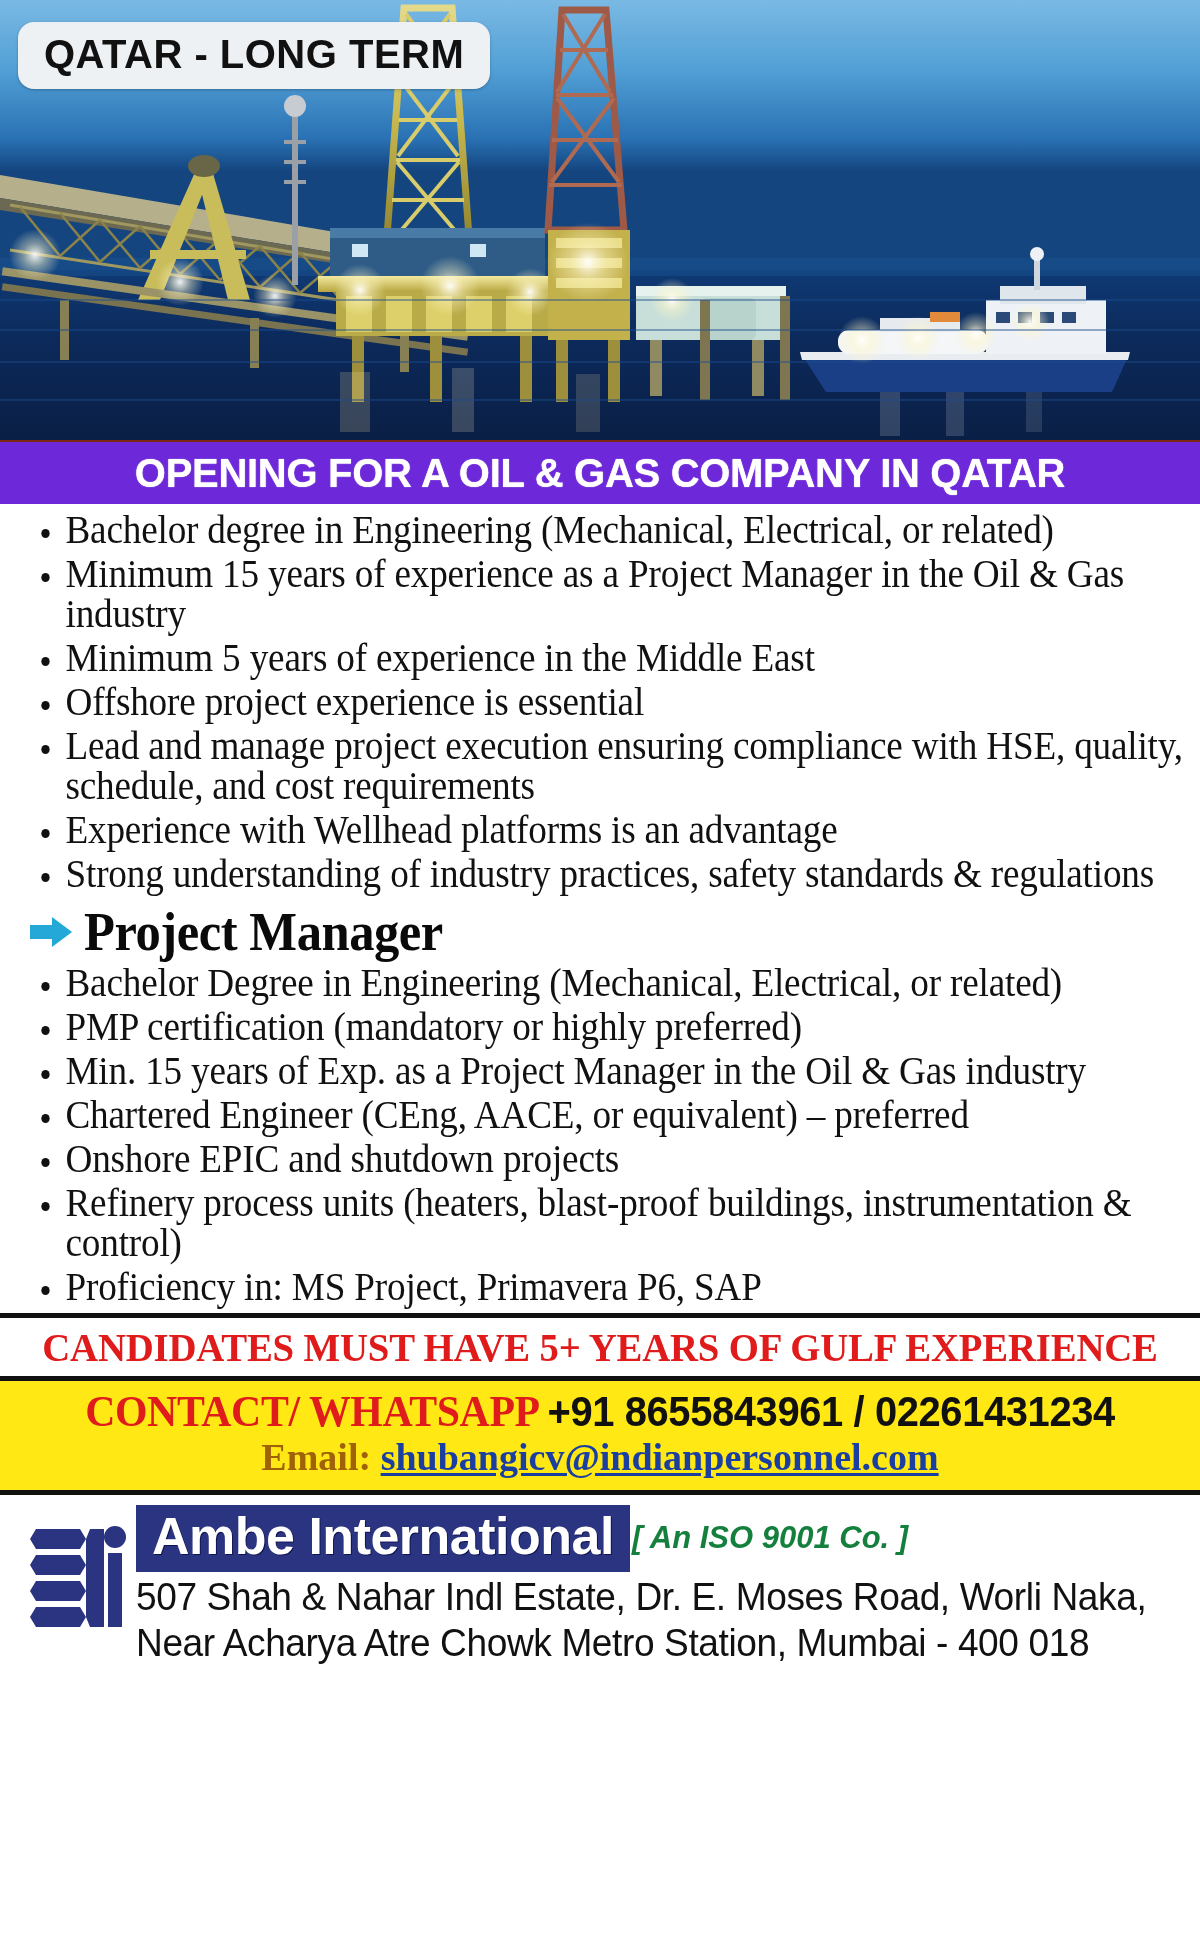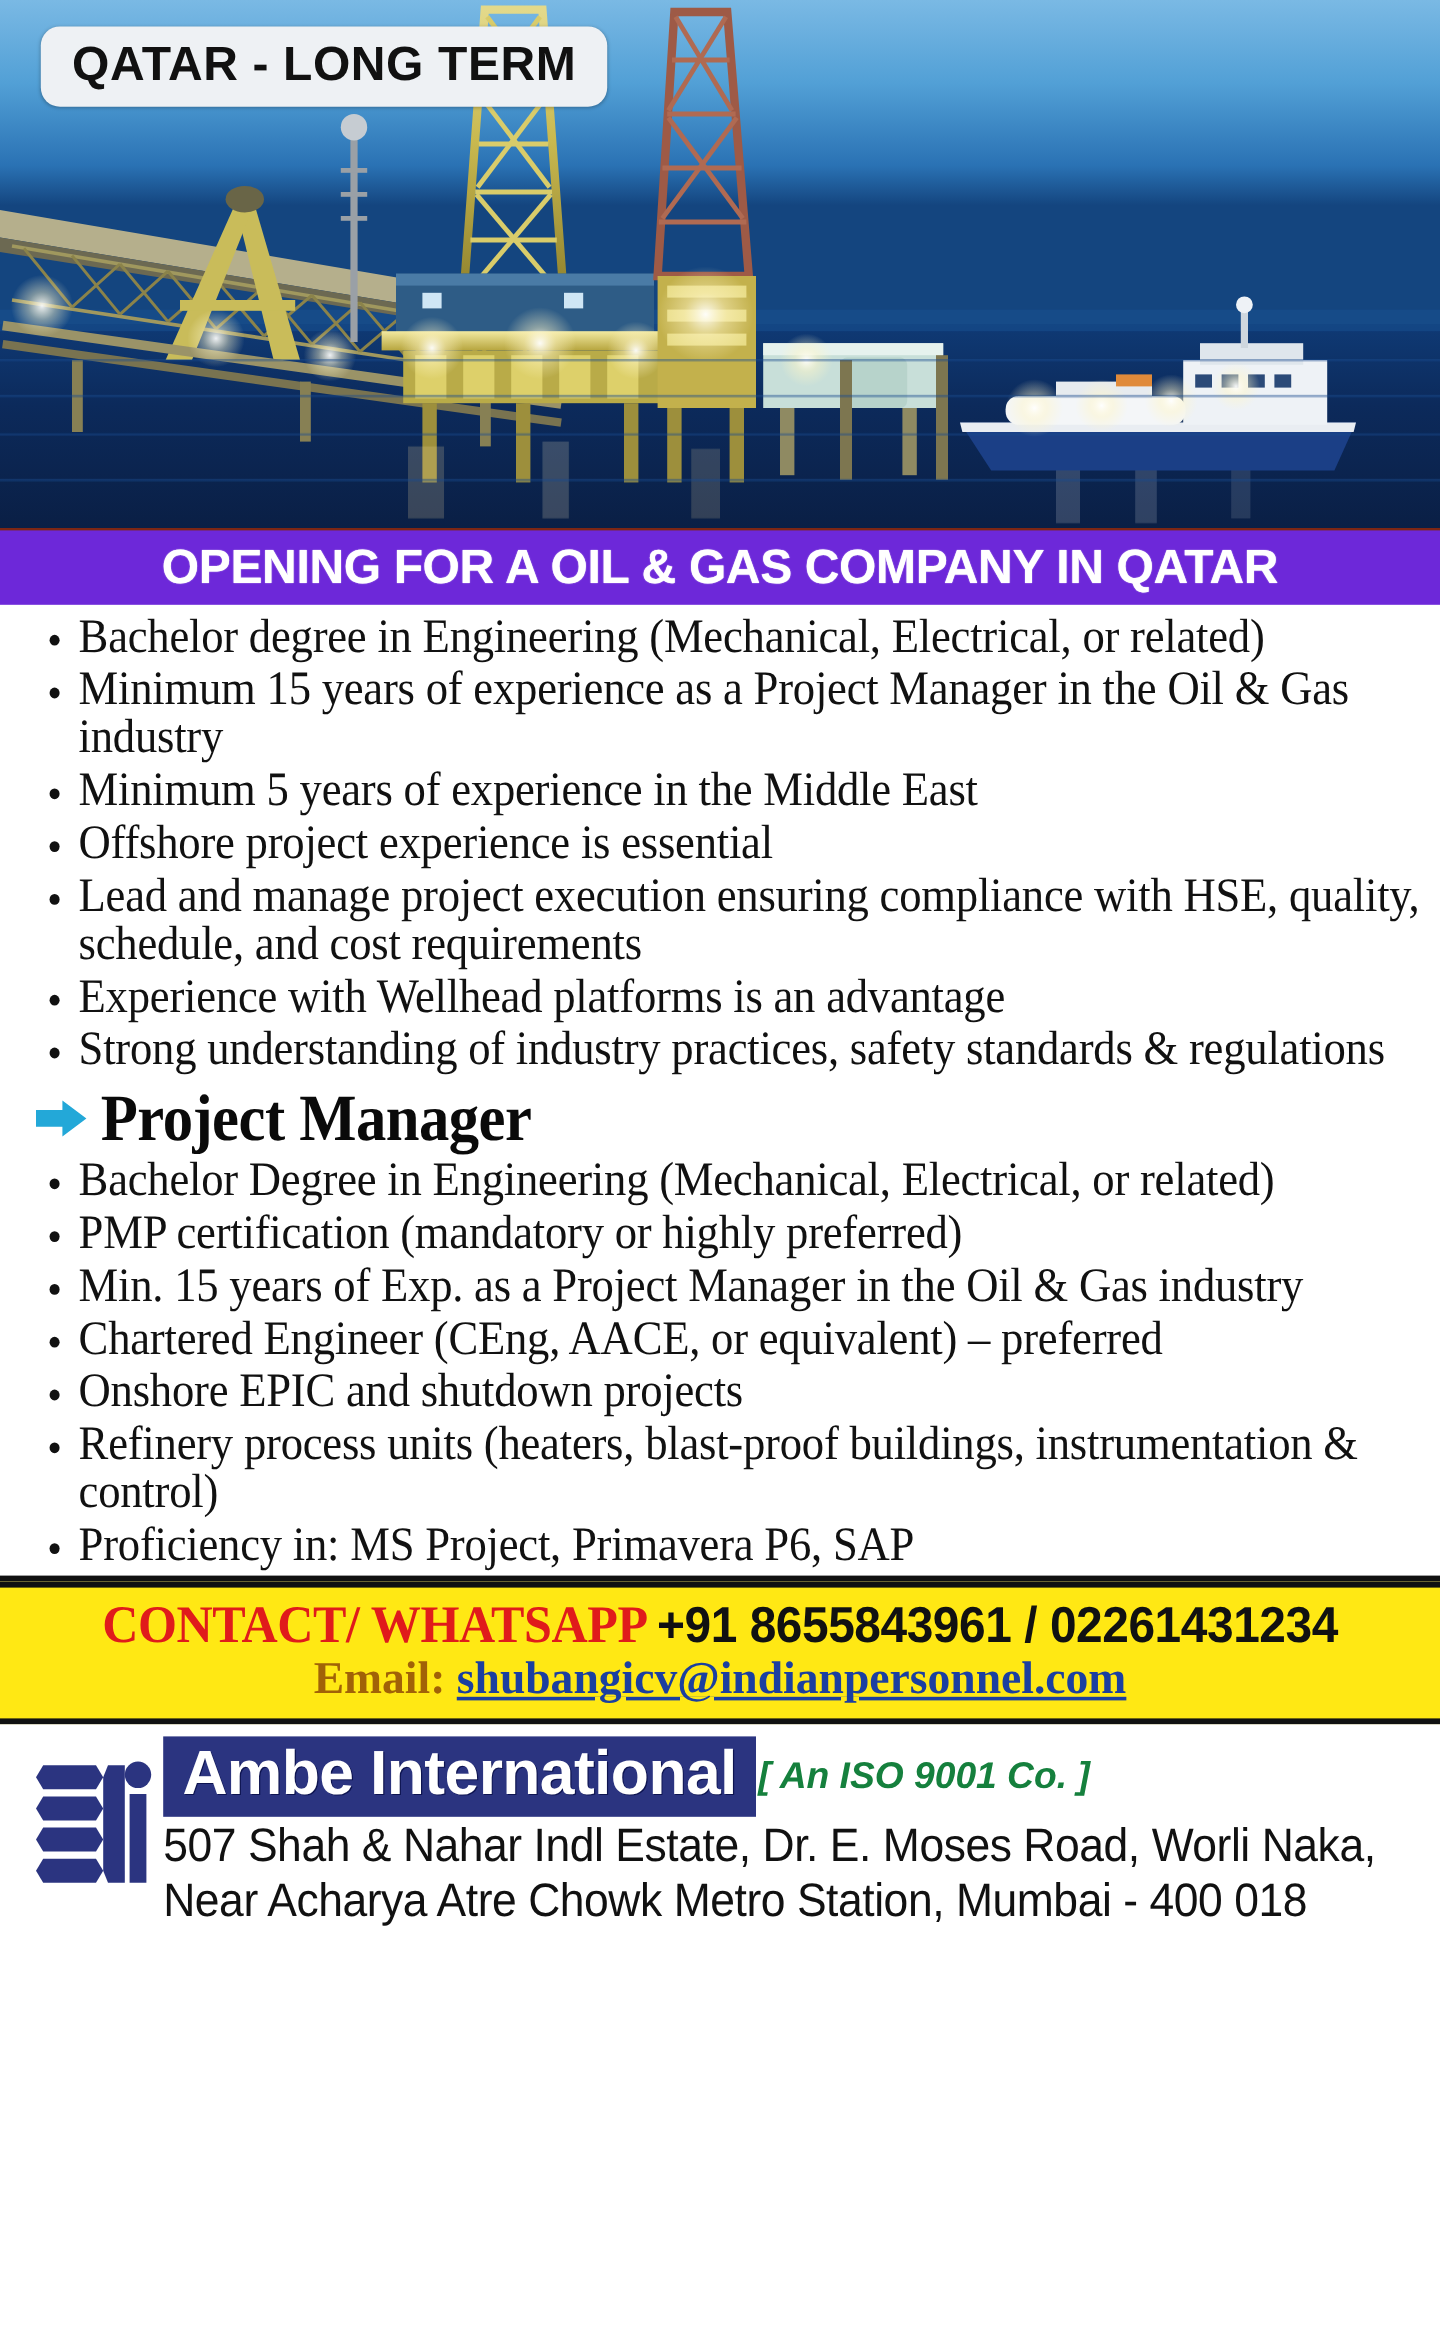--- a/index.html
+++ b/index.html
@@ -9,21 +9,21 @@
     font-family:"Liberation Serif", serif;
     overflow:hidden;
   }
   .poster{position:relative;width:1200px;height:1950px;background:#fff;overflow:hidden;}
 
   
   .hero{position:relative;width:1200px;height:440px;overflow:hidden;
         background:linear-gradient(to bottom,#6fb0de 0%,#5ba3d8 16%,#3f8ecb 30%,#1f63a6 44%,#123f7d 52%,#0d2f63 60%,#0b2753 72%,#0a2248 100%);}
   .hero svg{position:absolute;left:0;top:0;}
 
-  .tag{position:absolute;left:34px;top:22px;
+  .tag{position:absolute;left:18px;top:22px;
        background:#eef1f4;border-radius:16px;
        padding:10px 26px 12px 26px;
        font-family:"Liberation Sans", sans-serif;
        font-weight:bold;font-size:40px;letter-spacing:.5px;color:#111;
        box-shadow:0 1px 3px rgba(0,0,0,.25);z-index:5;}
 
   
   .redbar{position:relative;width:1200px;height:62px;background:#6d28d9;
           display:flex;align-items:center;justify-content:center;
           border-top:2px solid #7d2614;}
@@ -332,20 +332,23 @@
       <li>PMP certification (mandatory or highly preferred)</li>
       <li>Min. 15 years of Exp. as a Project Manager in the Oil &amp; Gas industry</li>
       <li>Chartered Engineer (CEng, AACE, or equivalent) – preferred</li>
       <li>Onshore EPIC and shutdown projects</li>
       <li>Refinery process units (heaters, blast-proof buildings, instrumentation &amp; control)</li>
       <li>Proficiency in: MS Project, Primavera P6, SAP</li>
     </ul>
   </div>
 
   <div class="rule"></div>
+  <div class="gulf">
+    <div class="t">CANDIDATES MUST HAVE 5+ YEARS OF GULF EXPERIENCE</div>
+  </div>
 
   <div class="yellow">
     <div class="yline1">
       <span class="lbl">CONTACT/ WHATSAPP</span>
       <span class="num">+91 8655843961 / 02261431234</span>
     </div>
     <div class="yline2">
       <span class="lbl">Email:</span>
       <span class="mail">shubangicv@indianpersonnel.com</span>
     </div>

